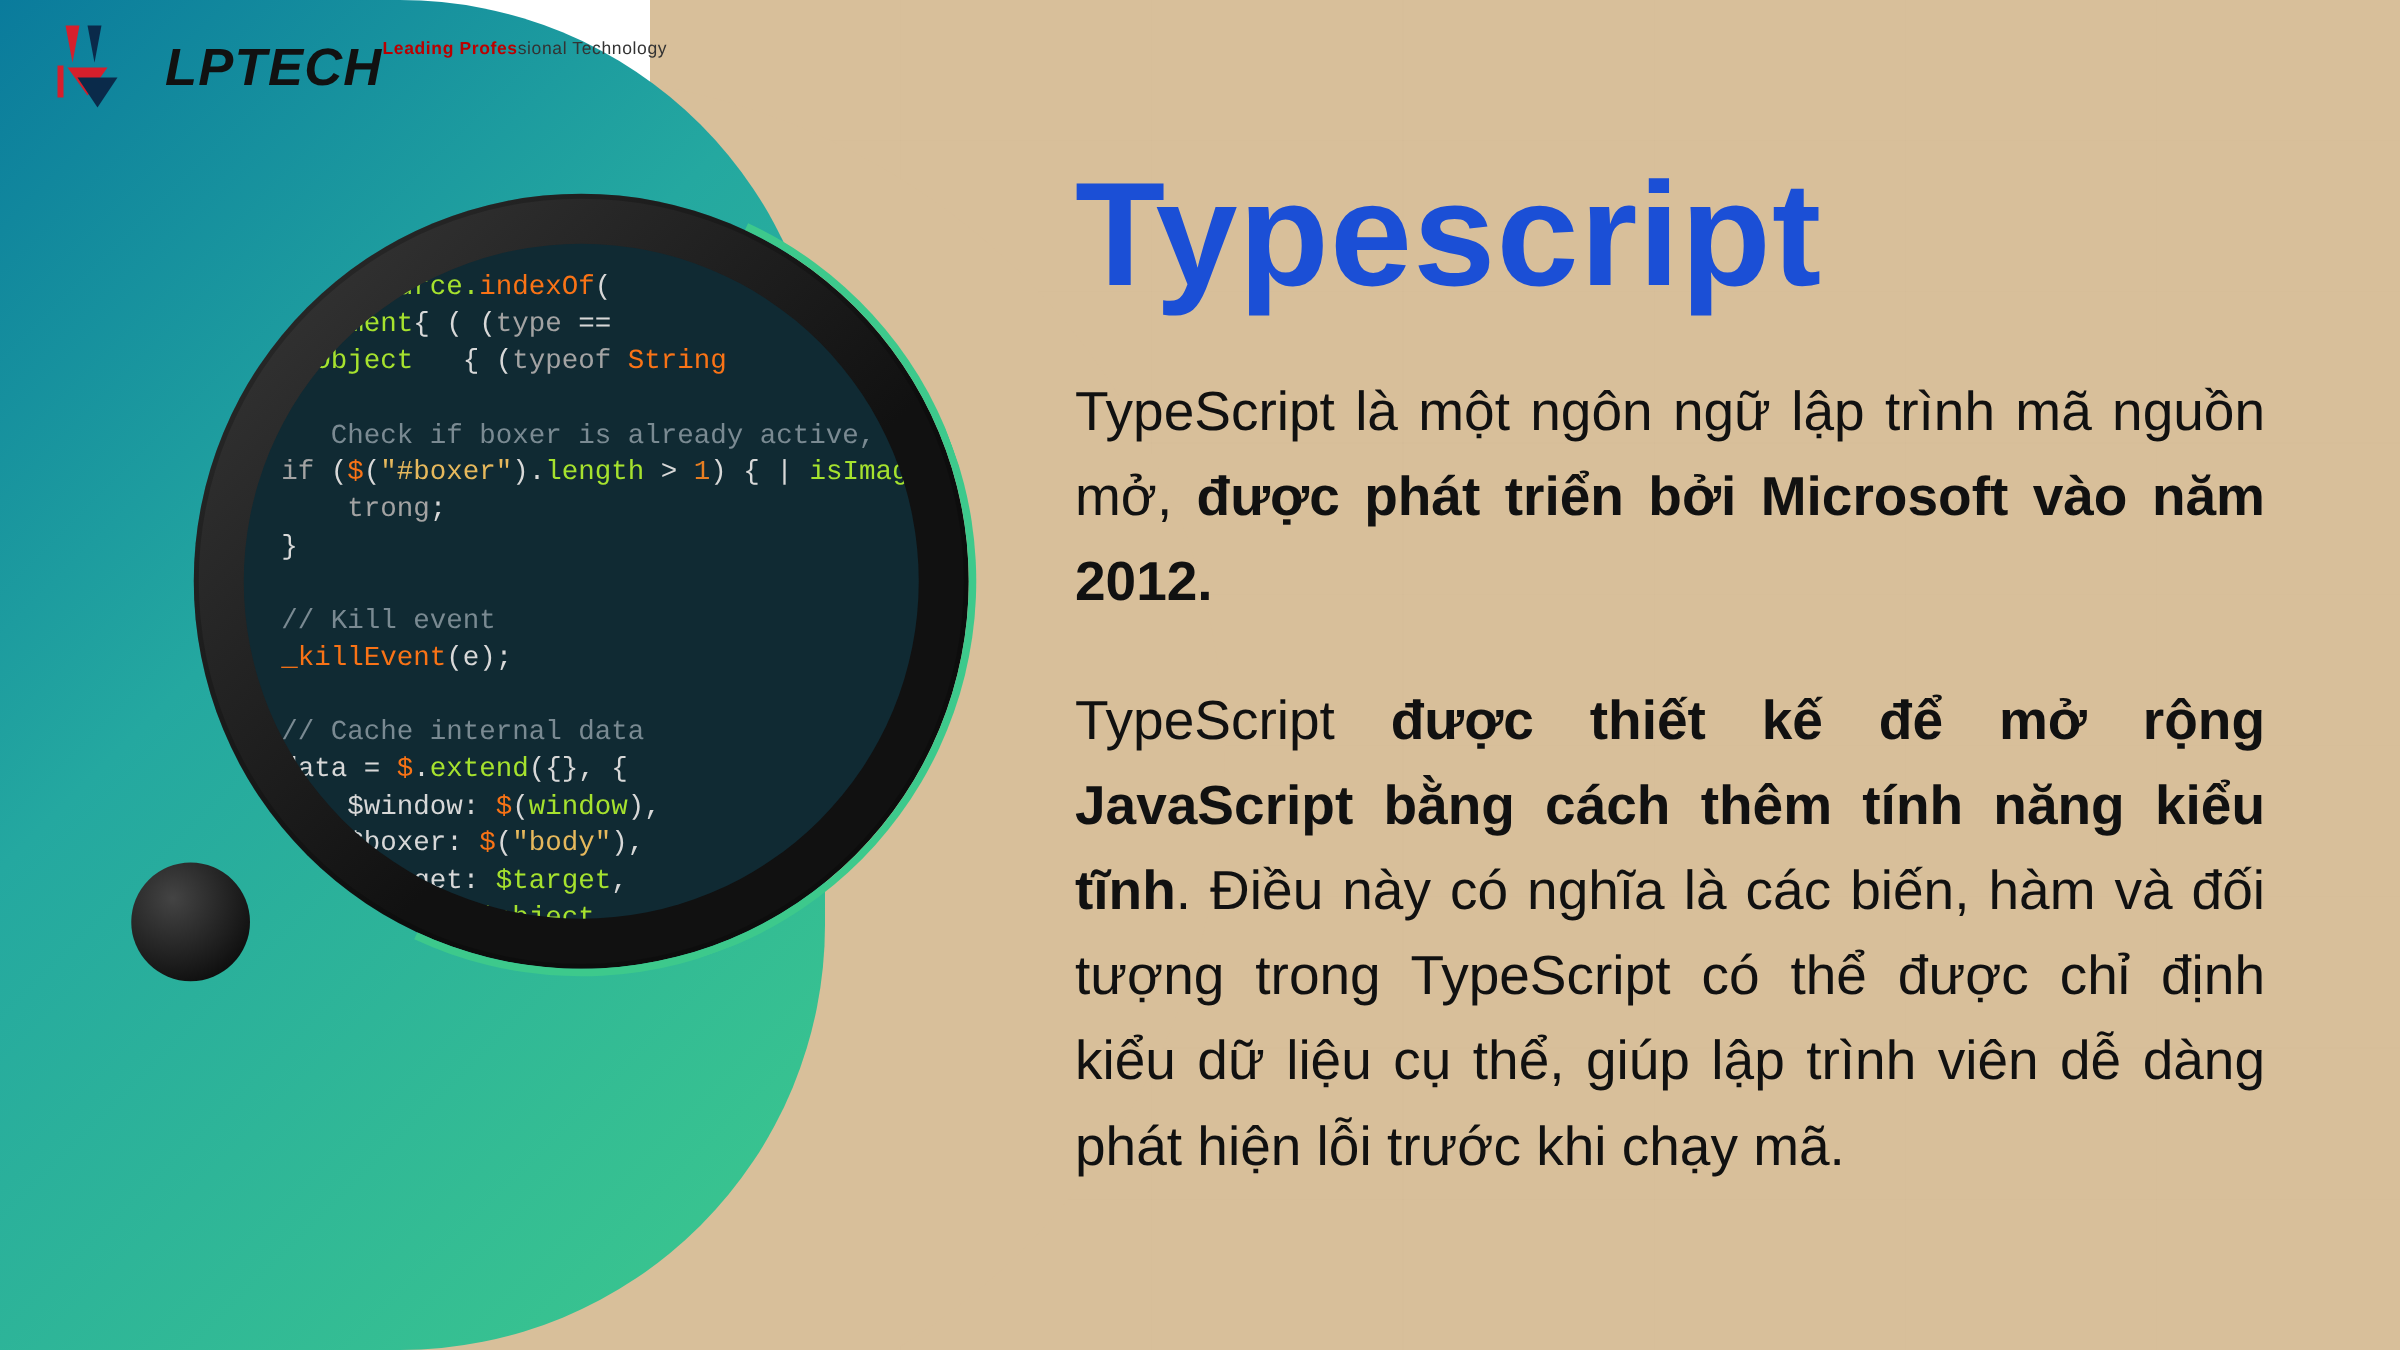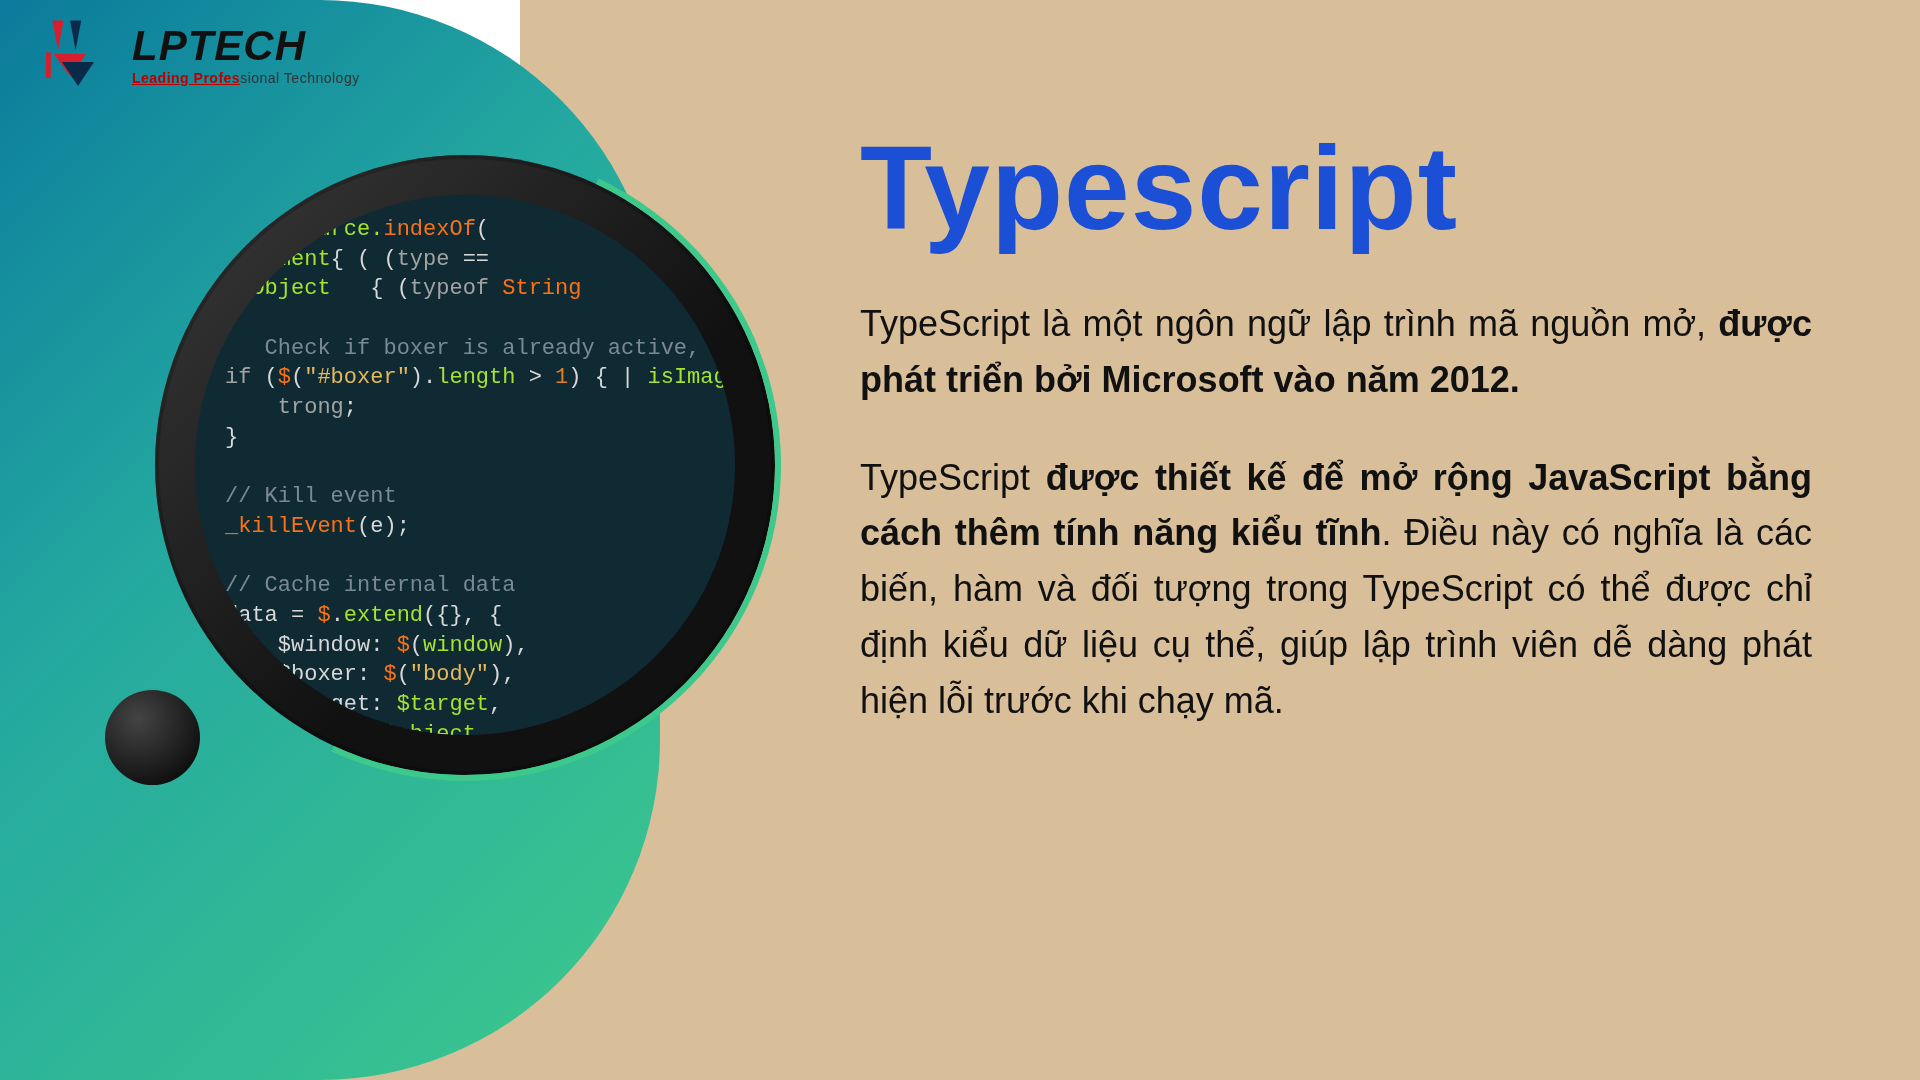--- a/index.html
+++ b/index.html
@@ -65,34 +65,34 @@
 }
 
 
 .logo {
   position:absolute; left:38px; top:14px; display:flex; align-items:center; gap:14px;
 }
 .logo-mark {
   width:80px; height:80px; position:relative;
 }
 .logo-mark svg{width:100%;height:100%;}
-.logo-text { display:flex; flex-direction:column; }
+.logo-text { display:flex; flex-direction:row; }
 .logo-text .brand { font-size:42px; font-weight:800; letter-spacing:1px; color:#111; font-style:italic; }
 .logo-text .tag { font-size:14px; color:#333; letter-spacing:.5px; }
-.logo-text .tag b{color:#b00;text-decoration:underline;}
+.logo-text .tag b{color:#b00;}
 
 
 .content {
   position:absolute; left:860px; top:120px; right:108px;
 }
 .title {
   font-size:118px; font-weight:800; color:#1b4fd6; letter-spacing:1px; margin-bottom:40px;
 }
 .para {
-  font-size:36px; line-height:1.55; color:#111; text-align:justify; margin-bottom:42px;
+  font-size:44px; line-height:1.55; color:#111; text-align:justify; margin-bottom:42px;
 }
 .para b{font-weight:800;}
 </style>
 </head>
 <body>
 
 <div class="slide">
 
   <div class="right-panel">
     <div class="watermark"></div>

